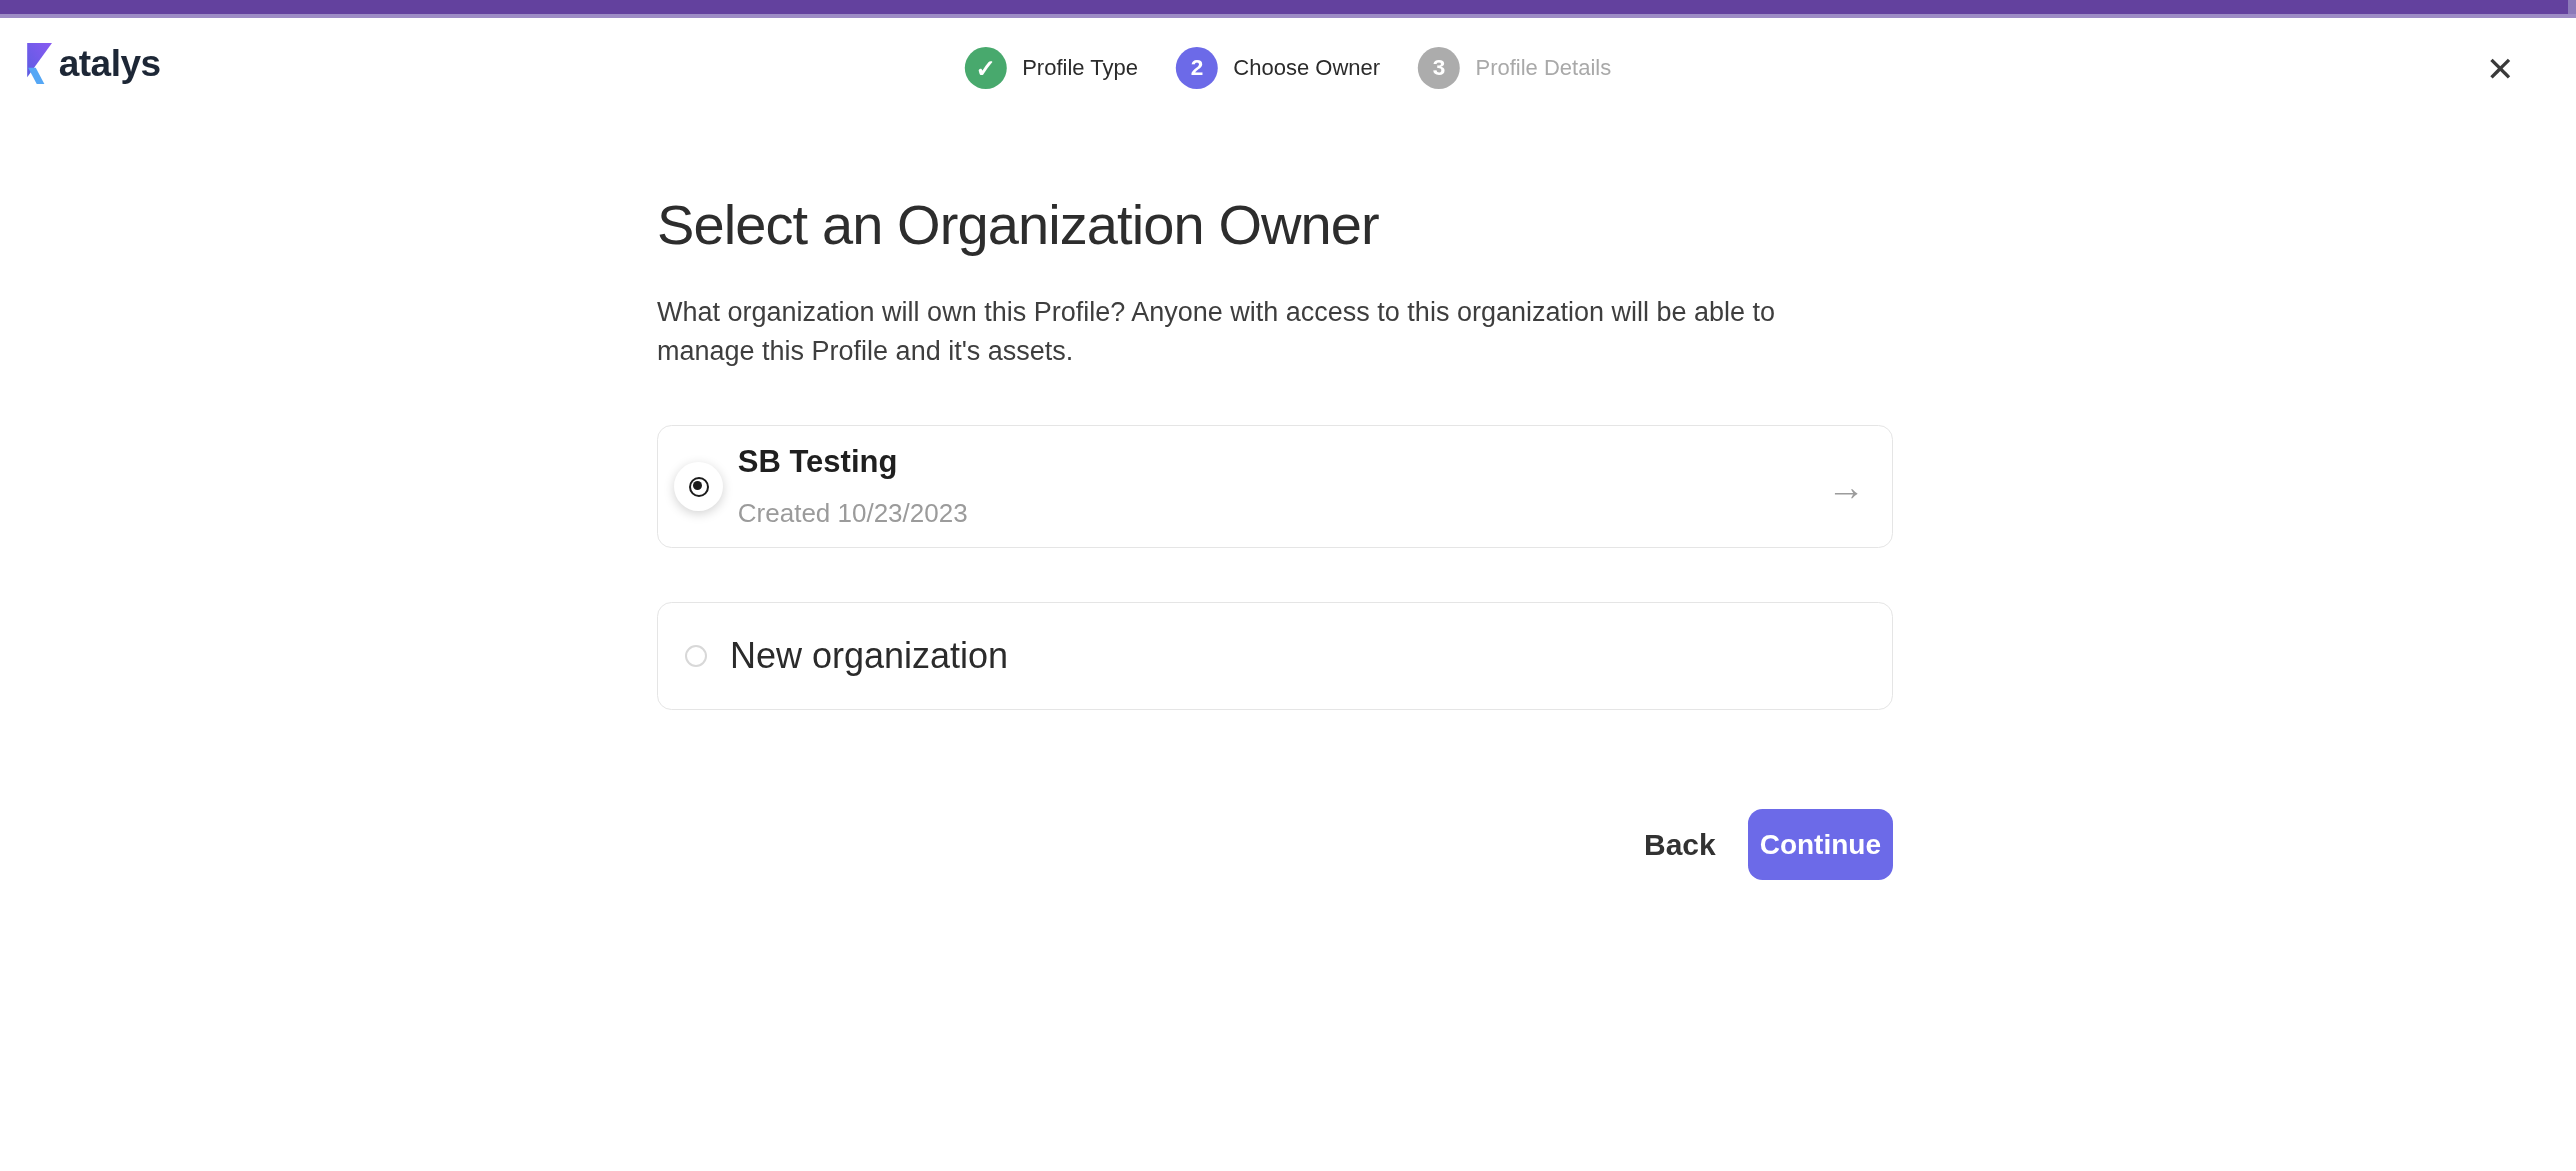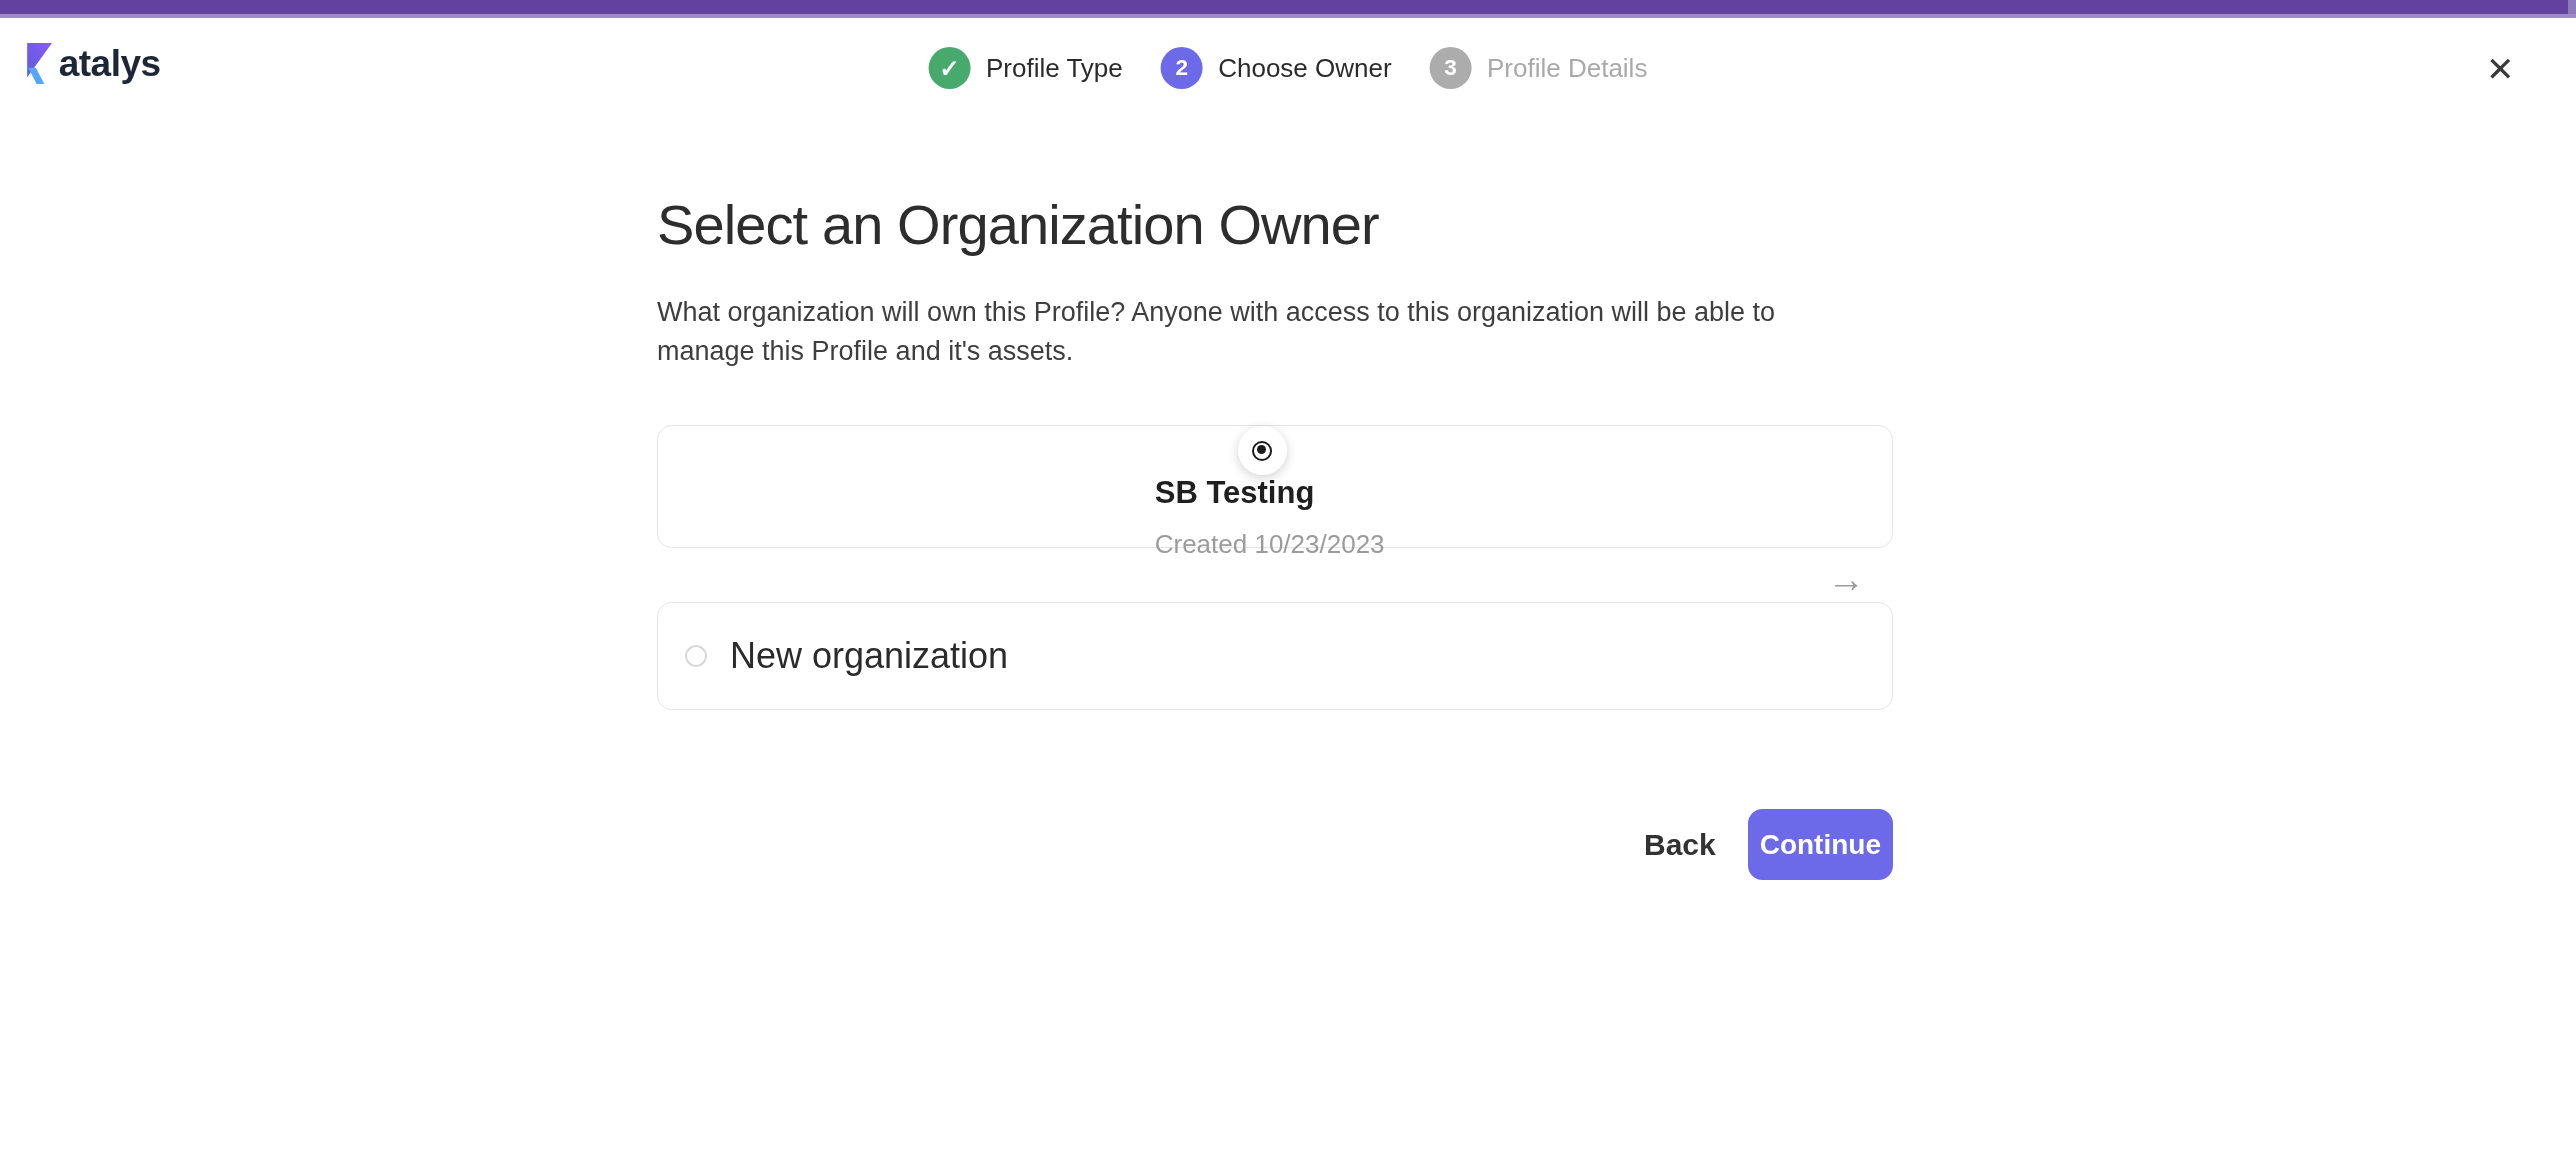--- a/index.html
+++ b/index.html
@@ -32,21 +32,21 @@
   }
   .step { display: flex; align-items: center; gap: 15.4px; }
   .step-circle {
     width: 42px; height: 42px; border-radius: 50%;
     display: flex; align-items: center; justify-content: center;
     color: #fff; font-weight: 700; font-size: 22.6px; flex: 0 0 auto;
   }
   .step-circle.complete { background: var(--success, #48A96D); font-size: 24.4px; }
   .step-circle.current  { background: var(--accent, #6C6AE8); }
   .step-circle.upcoming { background: var(--inactive, #ACACAC); }
-  .step-label { font-size: 26px; font-weight: 500; color: var(--text-dark, #2B2B2B); }
+  .step-label { font-size: 22px; font-weight: 500; color: var(--text-dark, #2B2B2B); }
   .step.upcoming .step-label { color: #A9A9A9; }
 
   .close-btn {
     position: absolute; top: 47px; right: 56px;
     background: none; border: none; cursor: pointer;
     font-size: 34px; line-height: 1; color: #3A3A3A; padding: 5.4px;
   }
 
   
   main { position: absolute; left: 657px; top: 192px; width: 1236px; }
@@ -56,21 +56,21 @@
   }
   .desc { margin-top: 36px; font-size: 27px; line-height: 39px; color: #3E3E3E; }
   .desc span { display: block; }
 
   .card {
     display: flex; align-items: center;
     width: 1236px; background: #fff;
     border: 1.8px solid var(--card-border, #E5E5E5);
     border-radius: 14.5px; cursor: pointer;
   }
-  .card-1 { margin-top: 54px; height: 123px; padding: 0 27px 0 16.3px; flex-direction: column; }
+  .card-1 { margin-top: 54px; height: 123px; padding: 0 27px 0 16.3px; }
   .card-2 { margin-top: 54px; height: 108px; padding: 0 27px 0 16.3px; }
 
   .radio-halo {
     width: 49px; height: 49px; border-radius: 50%;
     background: #fff; box-shadow: 0 2.7px 11px rgba(0,0,0,0.18);
     display: flex; align-items: center; justify-content: center;
     margin-right: 14.5px; flex: 0 0 auto;
   }
   .radio-on {
     width: 20px; height: 20px; border-radius: 50%;

